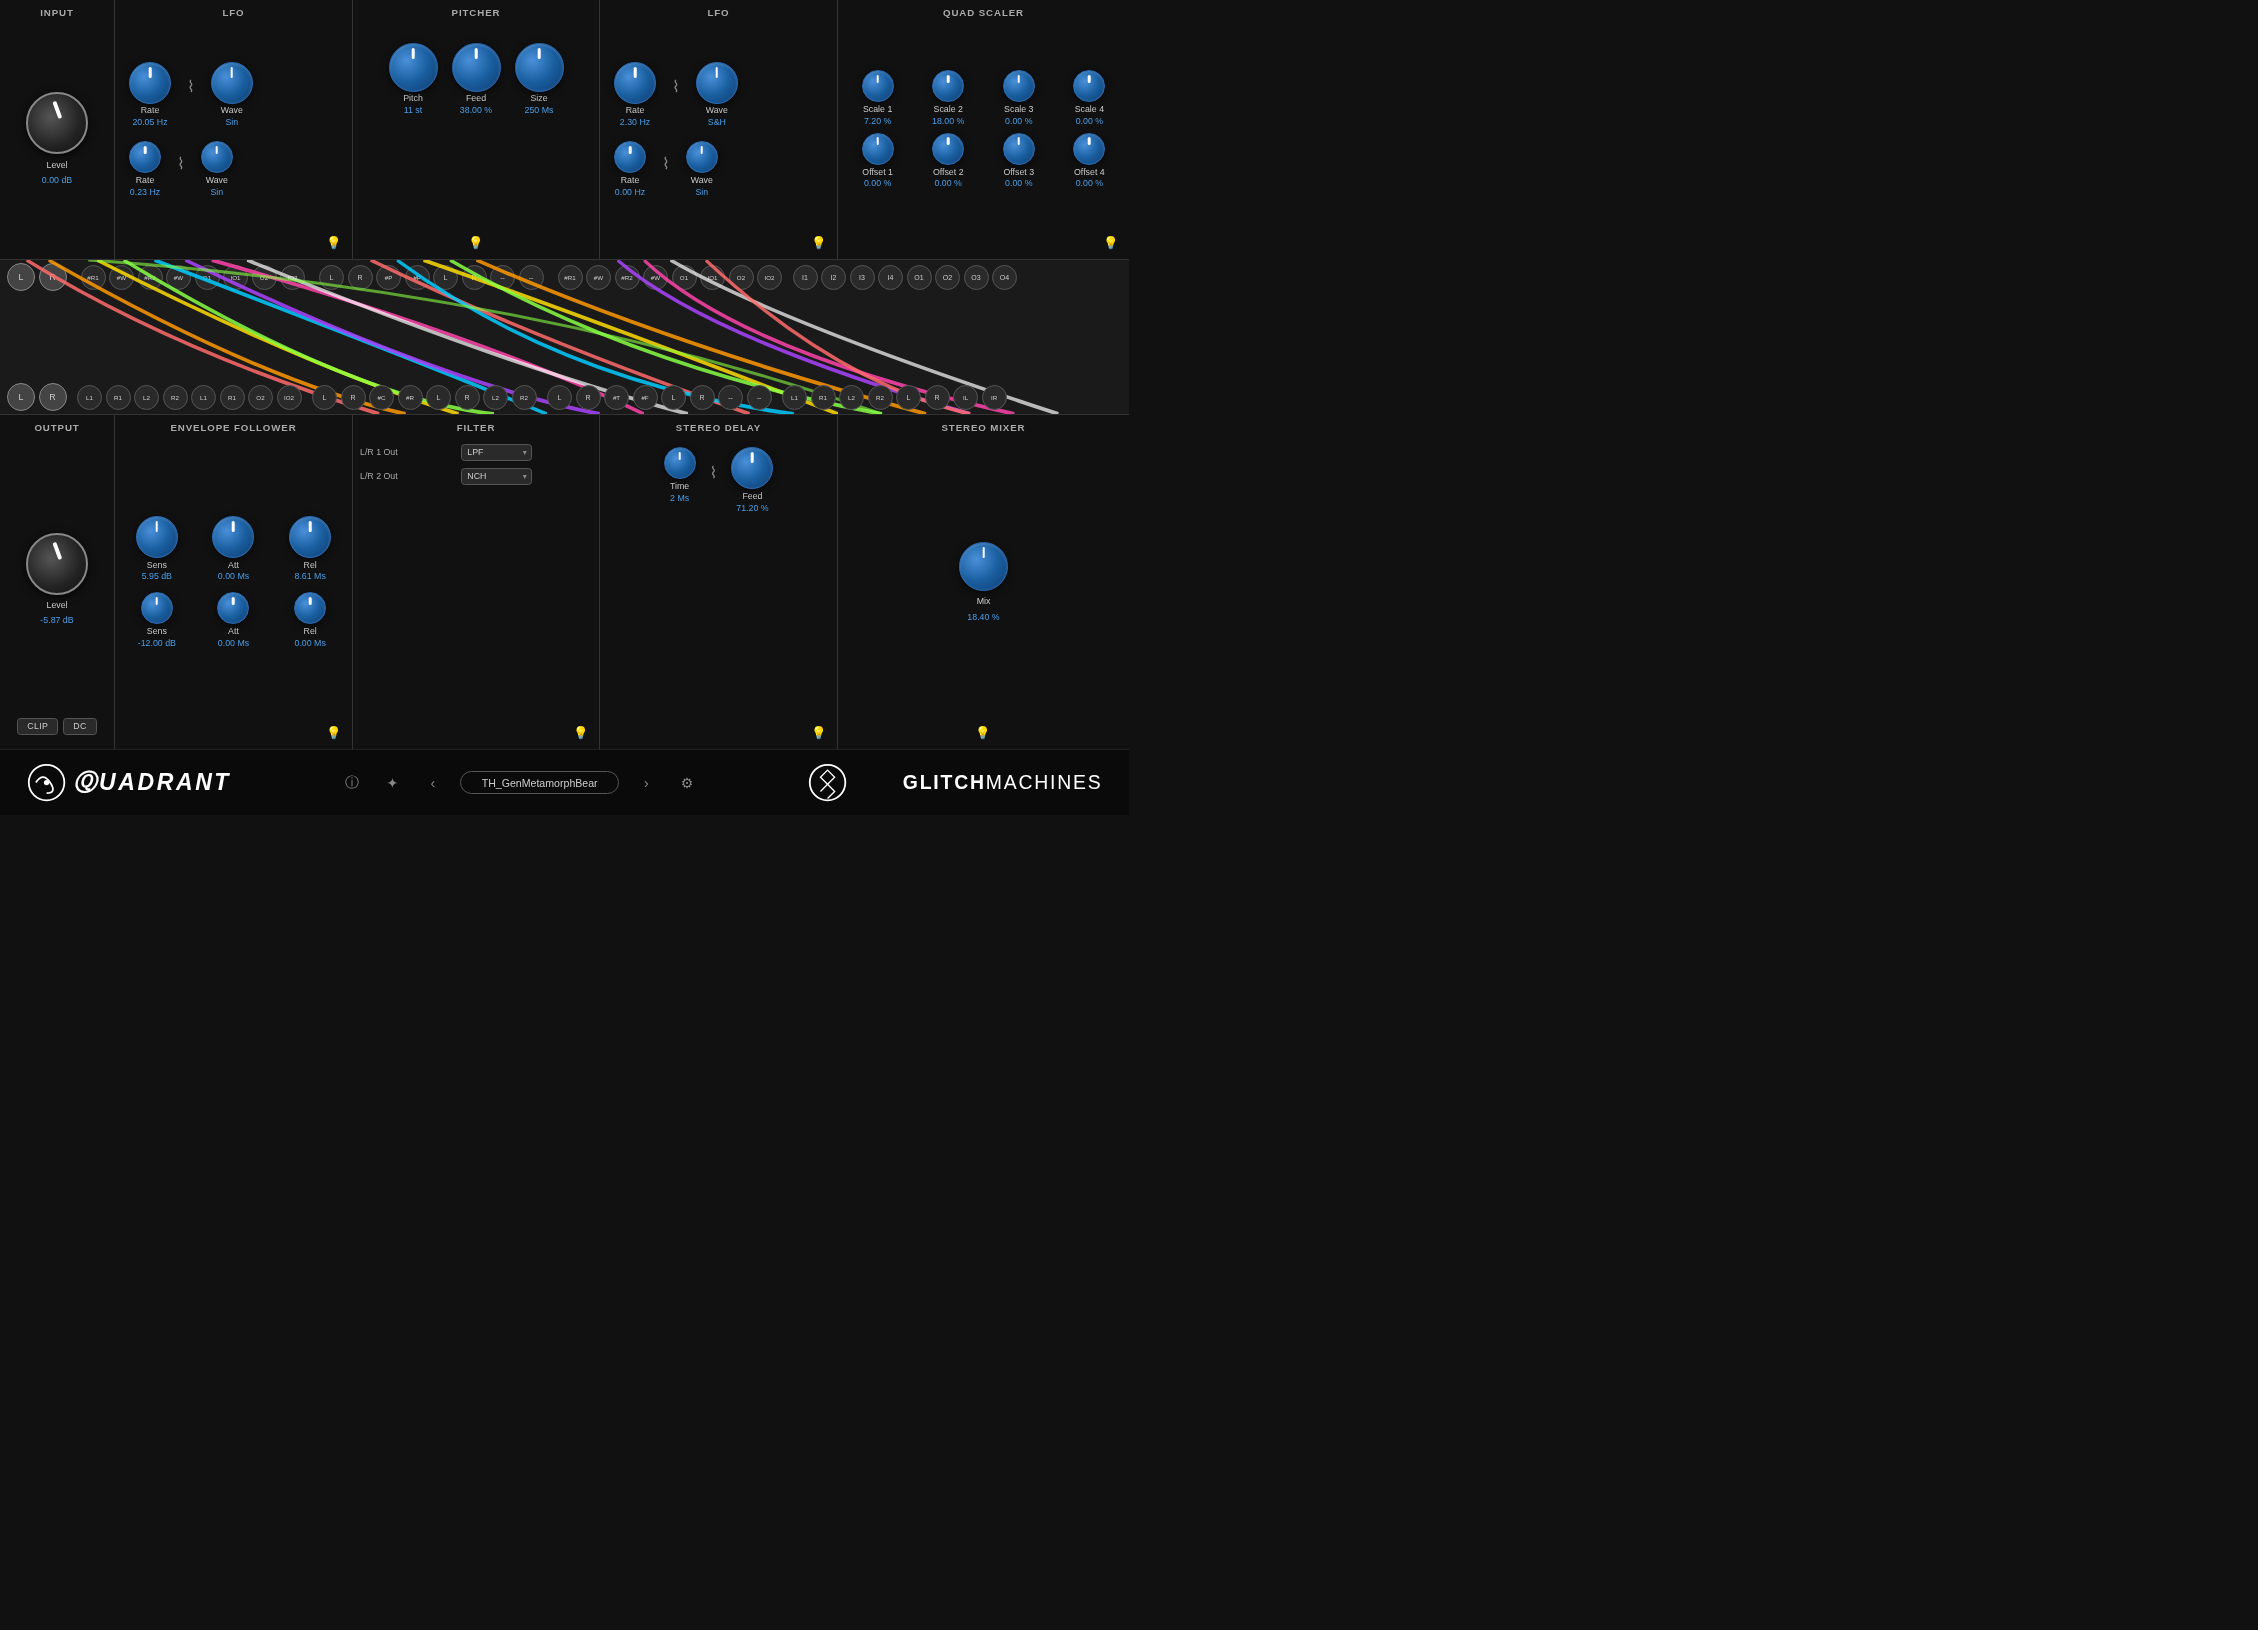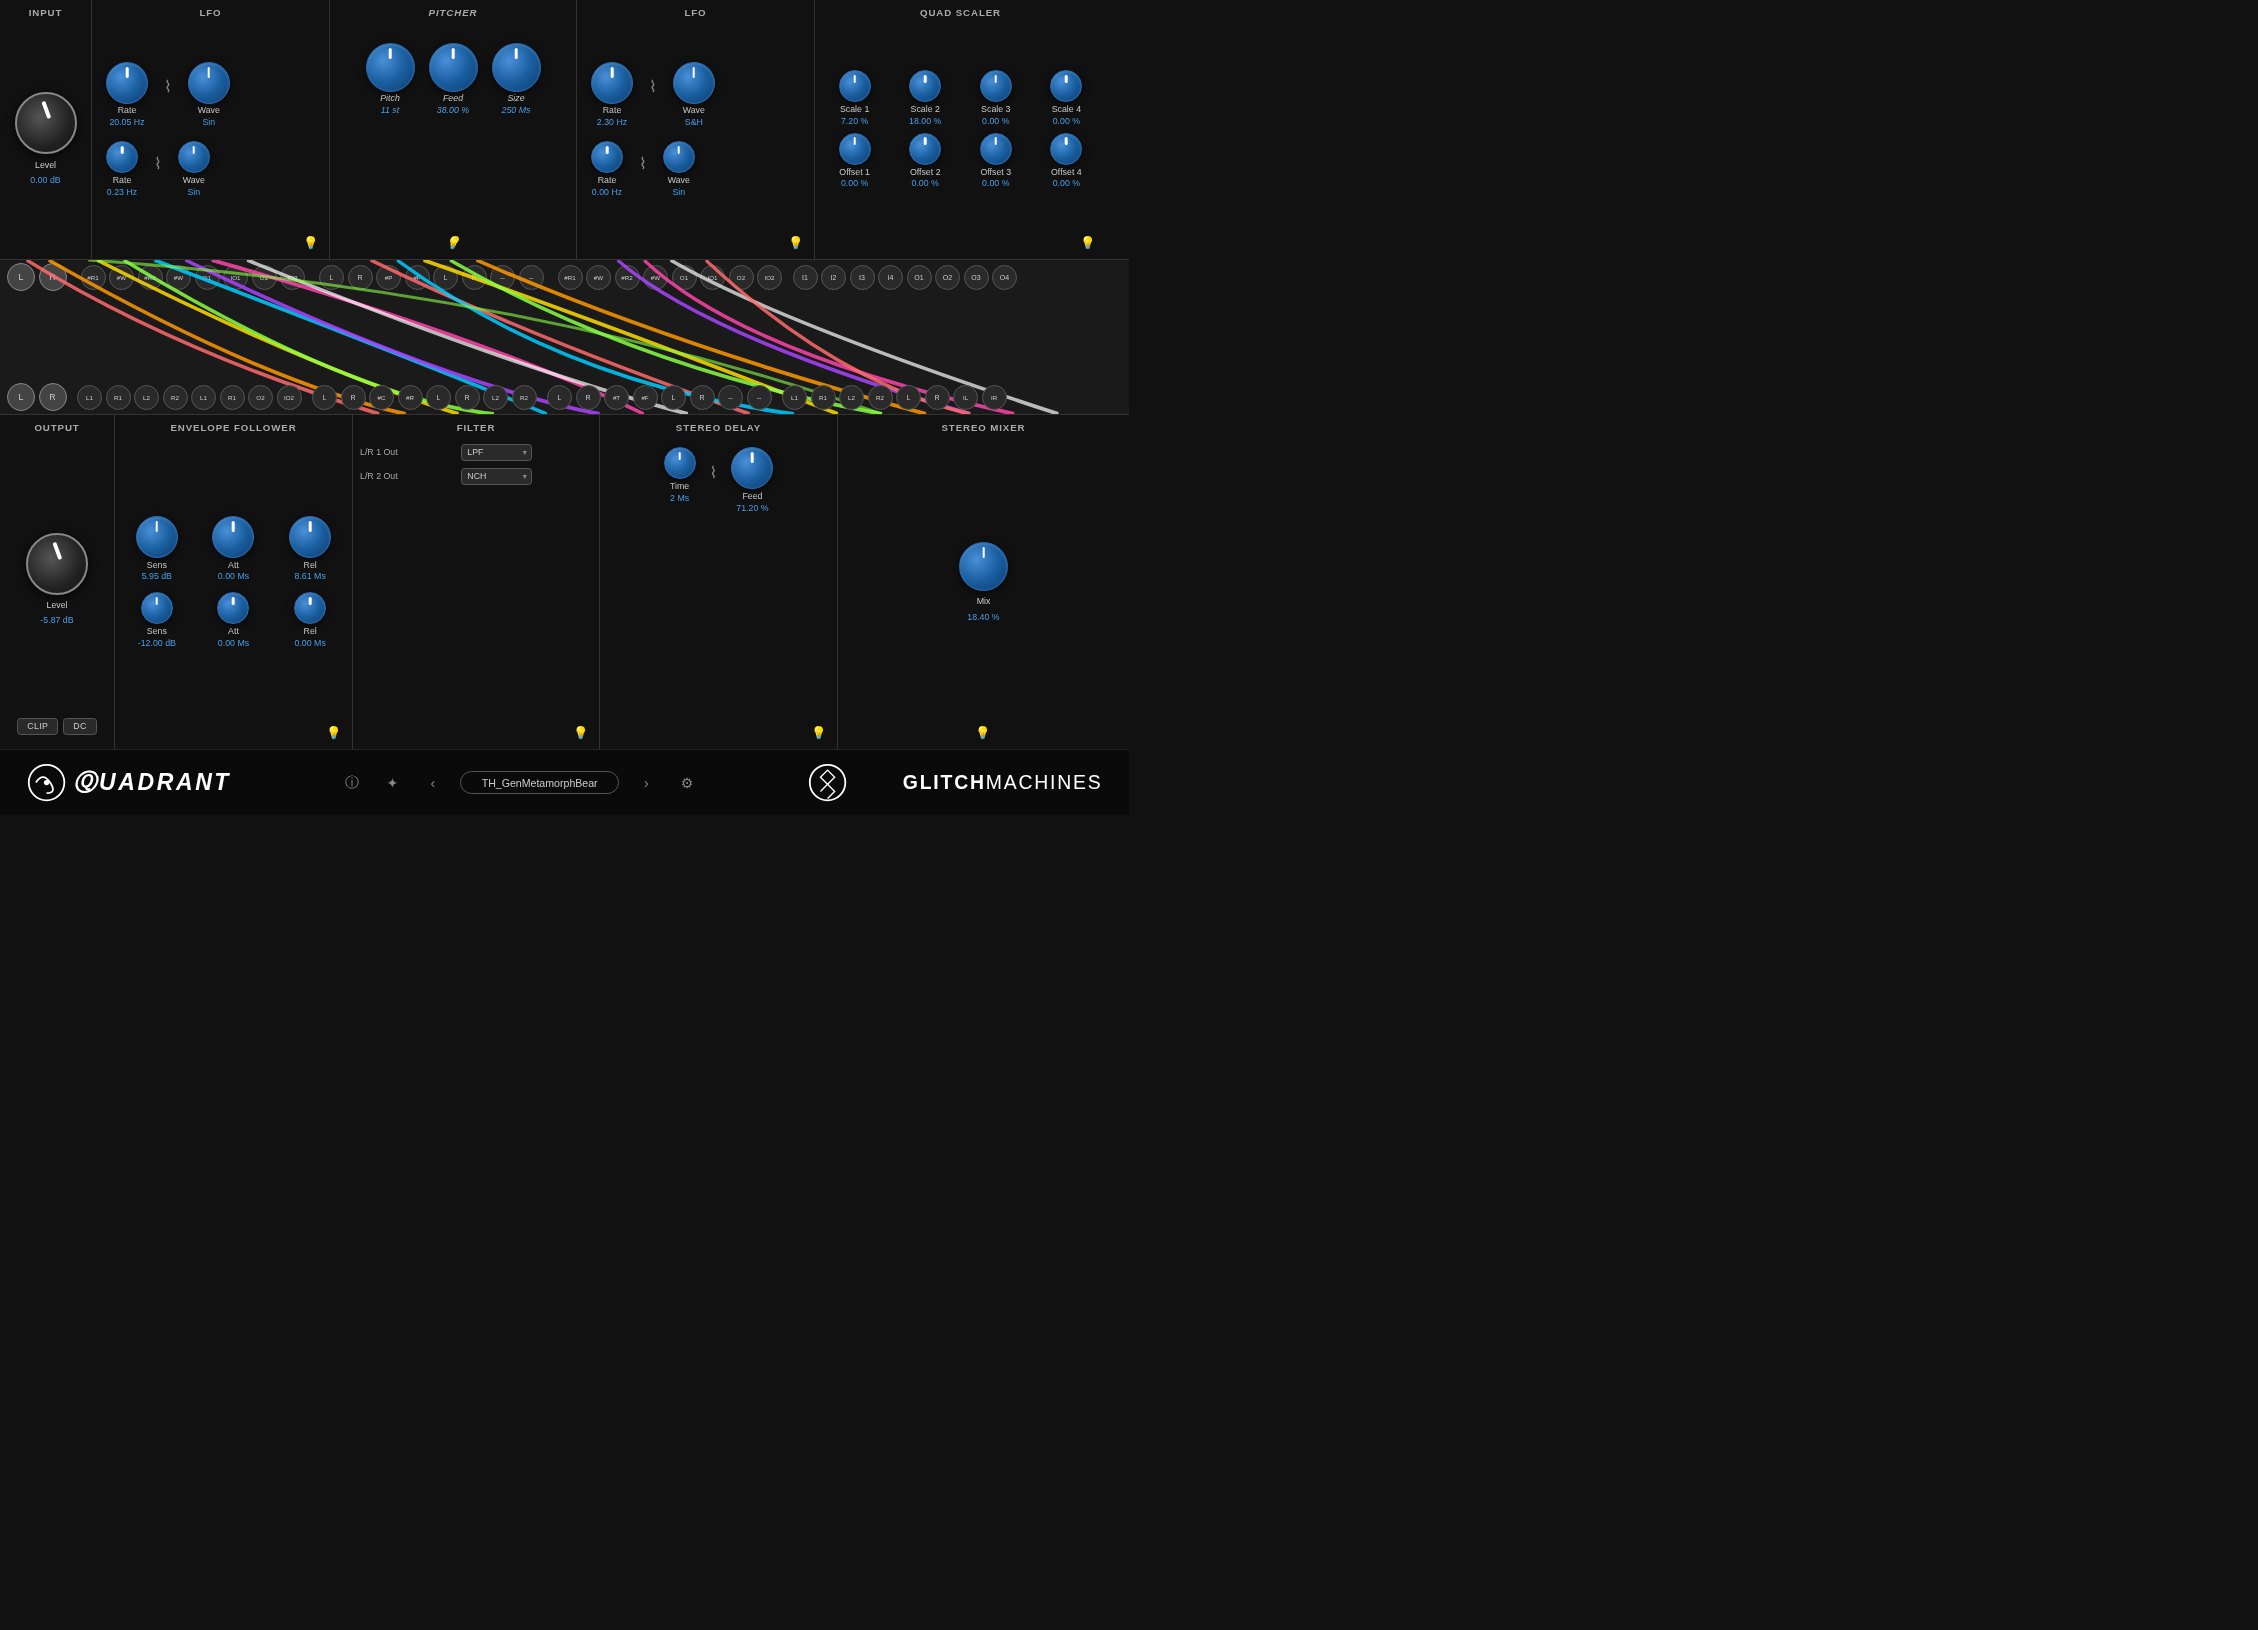--- a/index.html
+++ b/index.html
@@ -39,35 +39,34 @@
       font-size: 9.7px;
       font-weight: bold;
       letter-spacing: 0.9px;
       color: #aaa;
       text-align: center;
       margin-bottom: 7px;
     }
 
     
     .input-panel {
-      width: 92px;
+      width: 115px;
       align-items: center;
       justify-content: center;
     }
 
     
     .lfo-panel {
       width: 238px;
     }
 
     
     .pitcher-panel {
       width: 247px;
       align-items: center;
-      font-style: italic;
     }
 
     
     .lfo2-panel {
       width: 238px;
     }
 
     
     .quad-scaler-panel {
       width: 291px;

